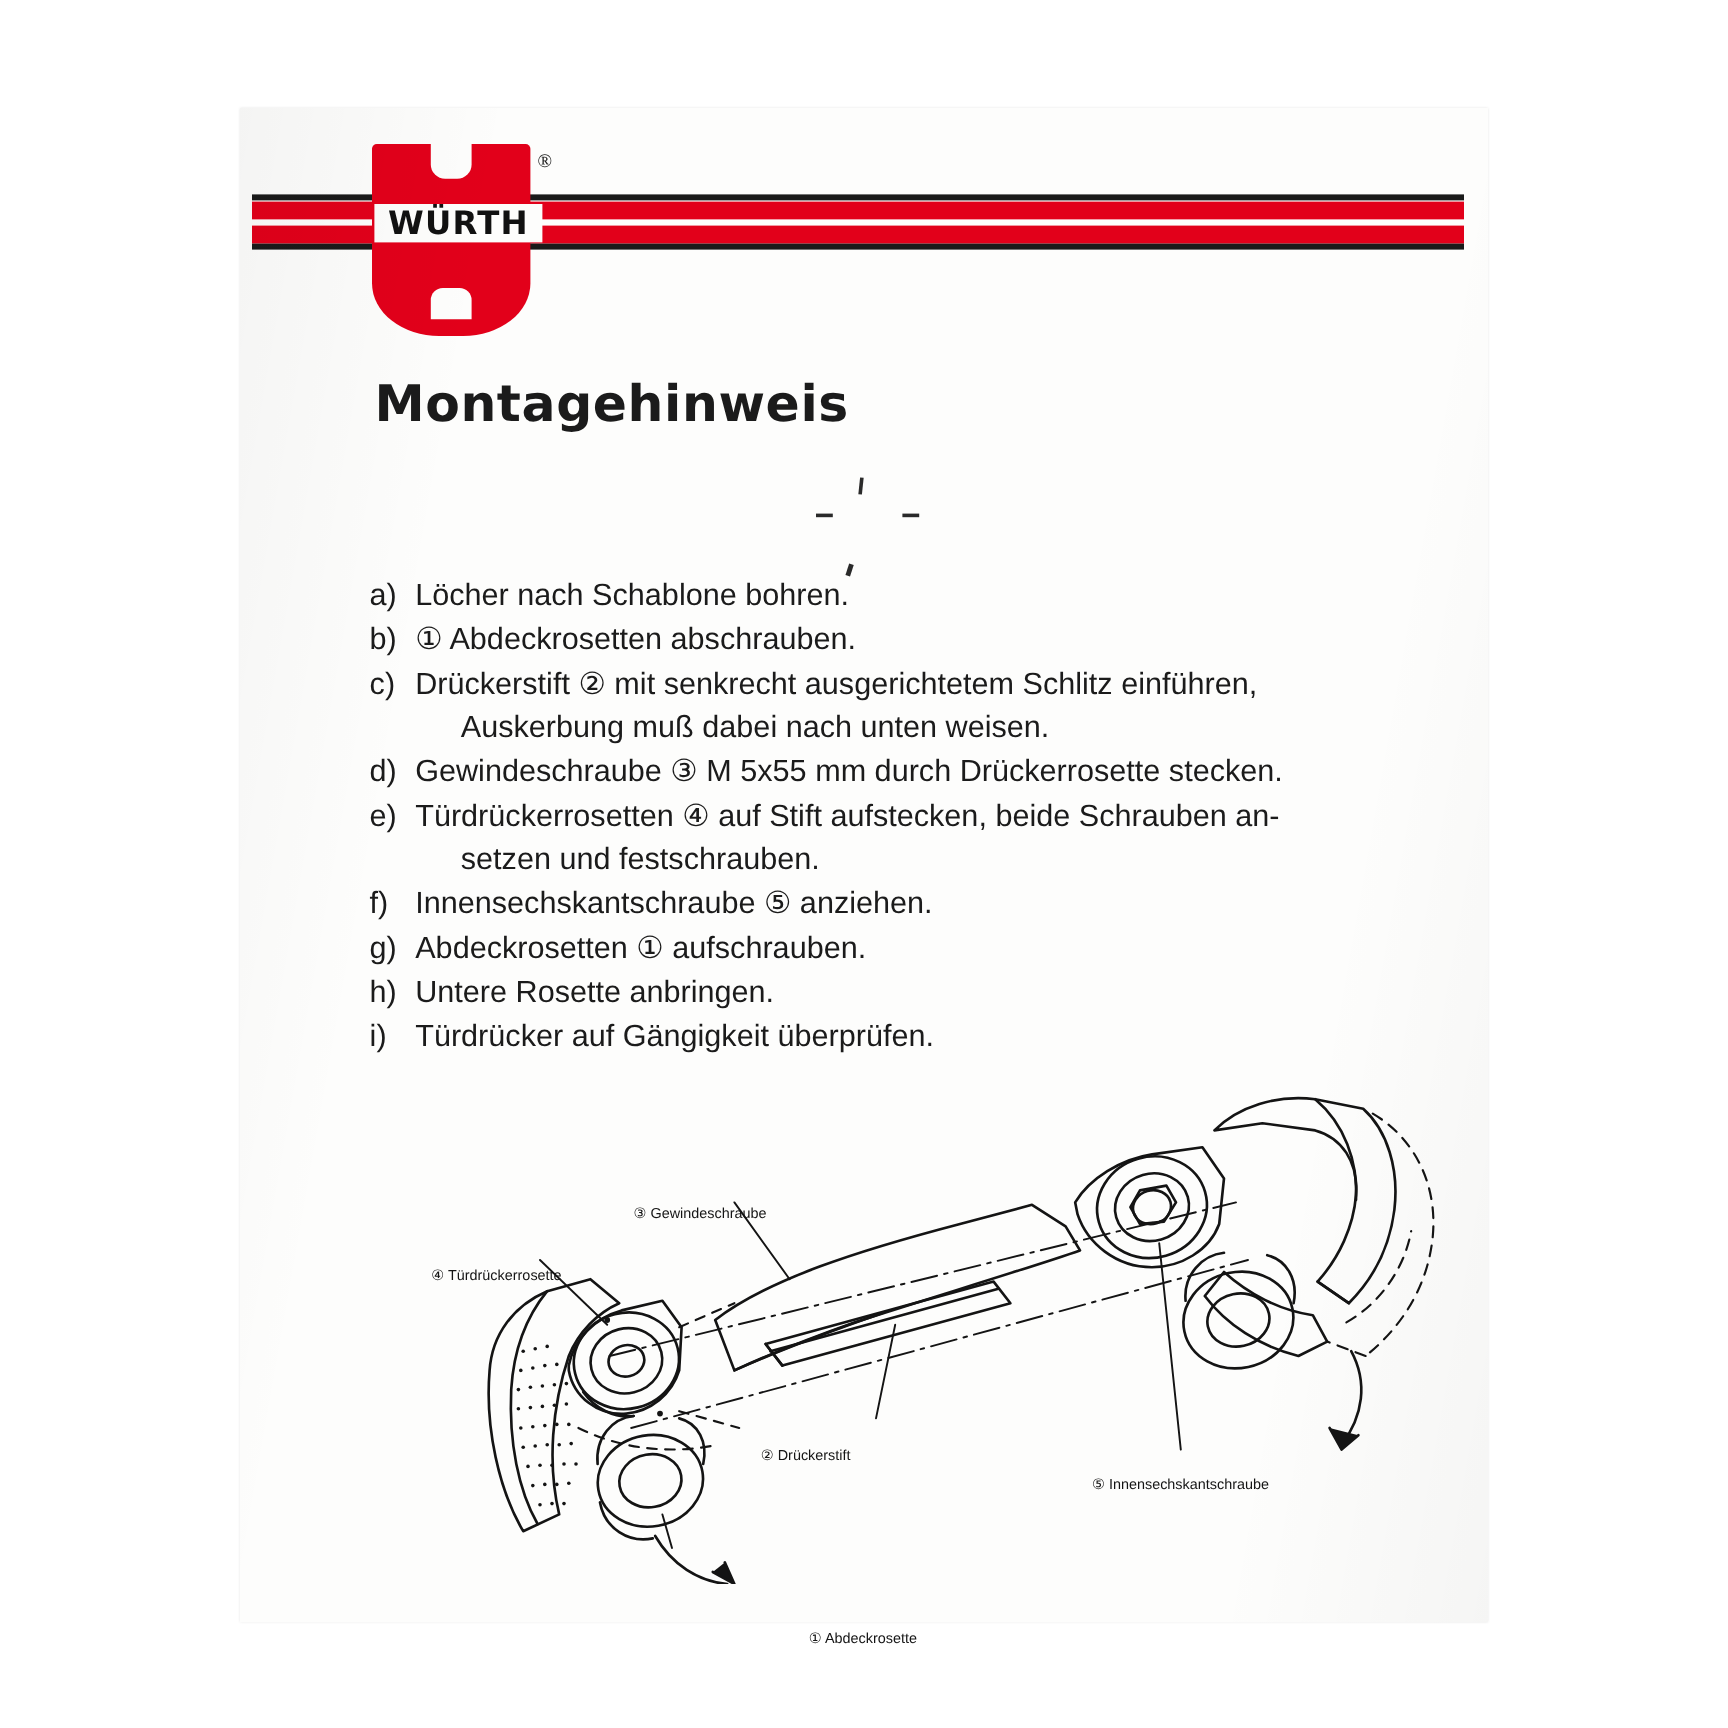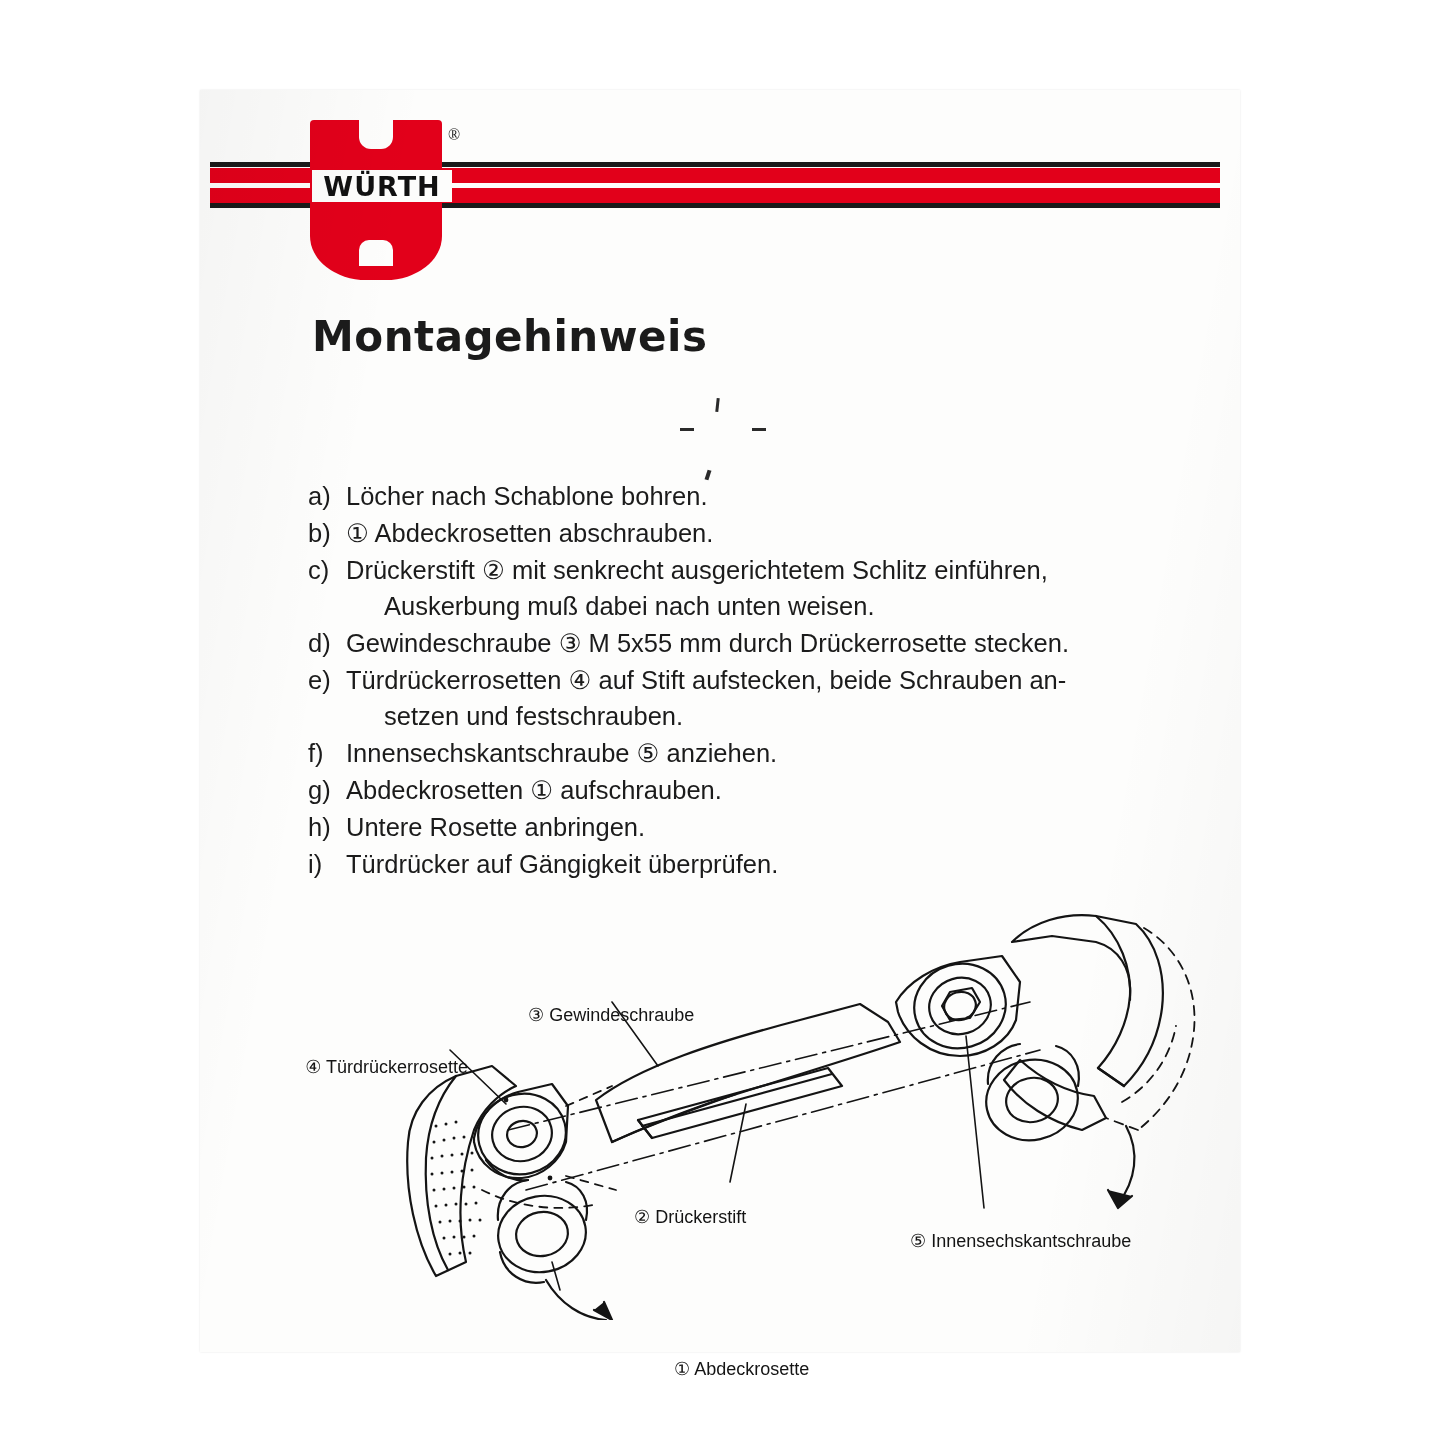--- a/index.html
+++ b/index.html
@@ -186,21 +186,21 @@
     position: absolute;
     left: 60px;
     top: 800px;
     width: 980px;
     height: 430px;
   }
   #diagram svg { display: block; }
   .cap {
     position: absolute;
     font-family: "Liberation Sans", sans-serif;
-    font-size: 18px;
+    font-size: 12px;
     color: #141414;
     white-space: nowrap;
   }
 </style>
 </head>
 <body>
 
 <div id="page">
 
   <div id="sheet">

